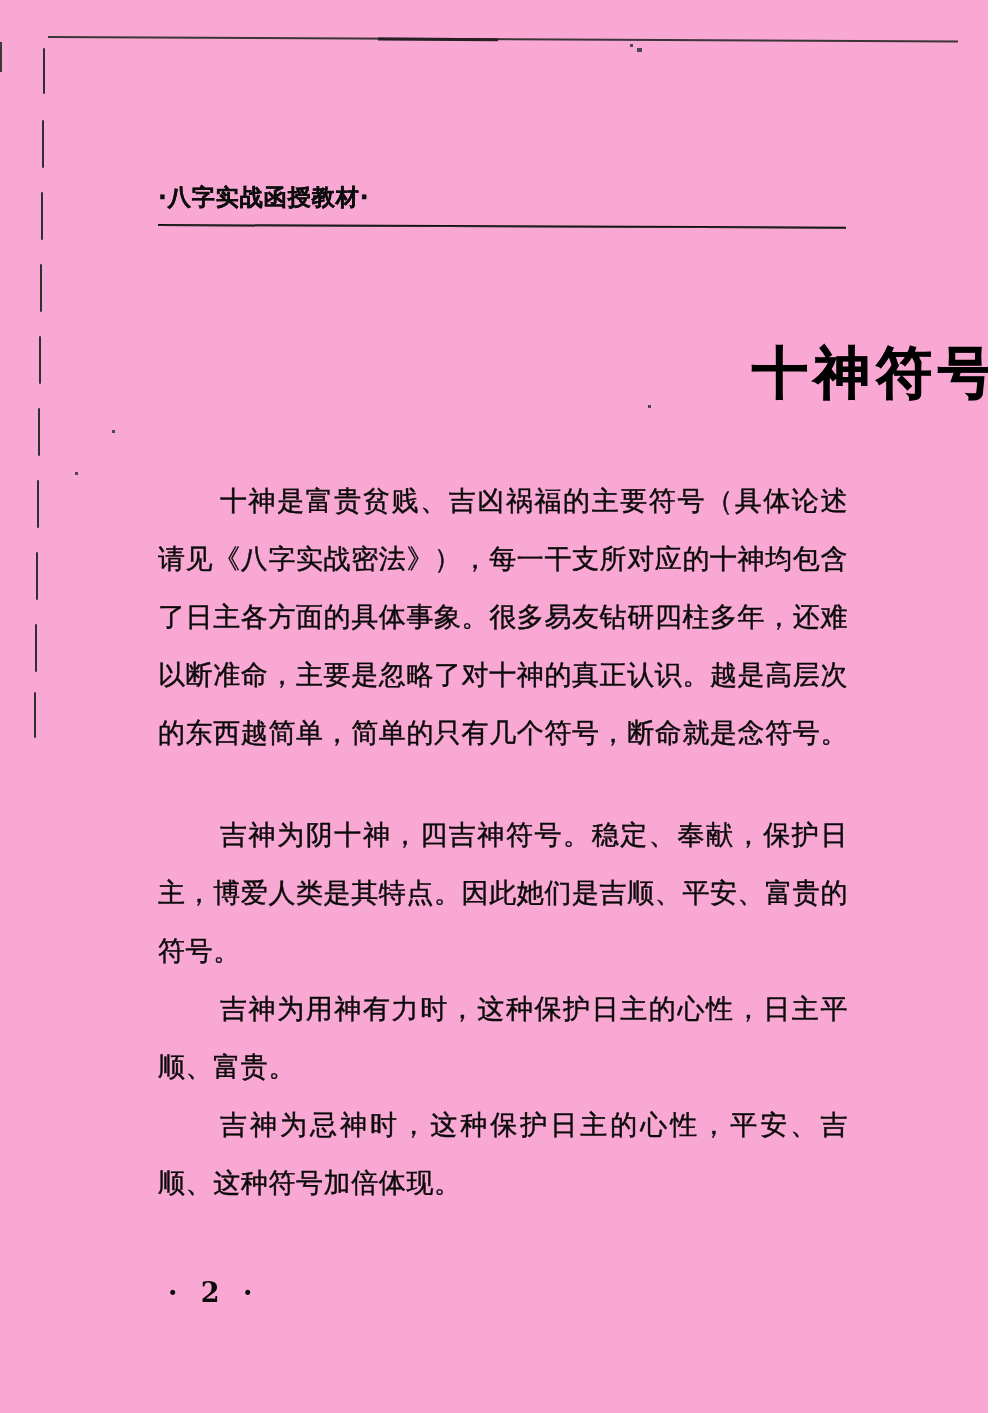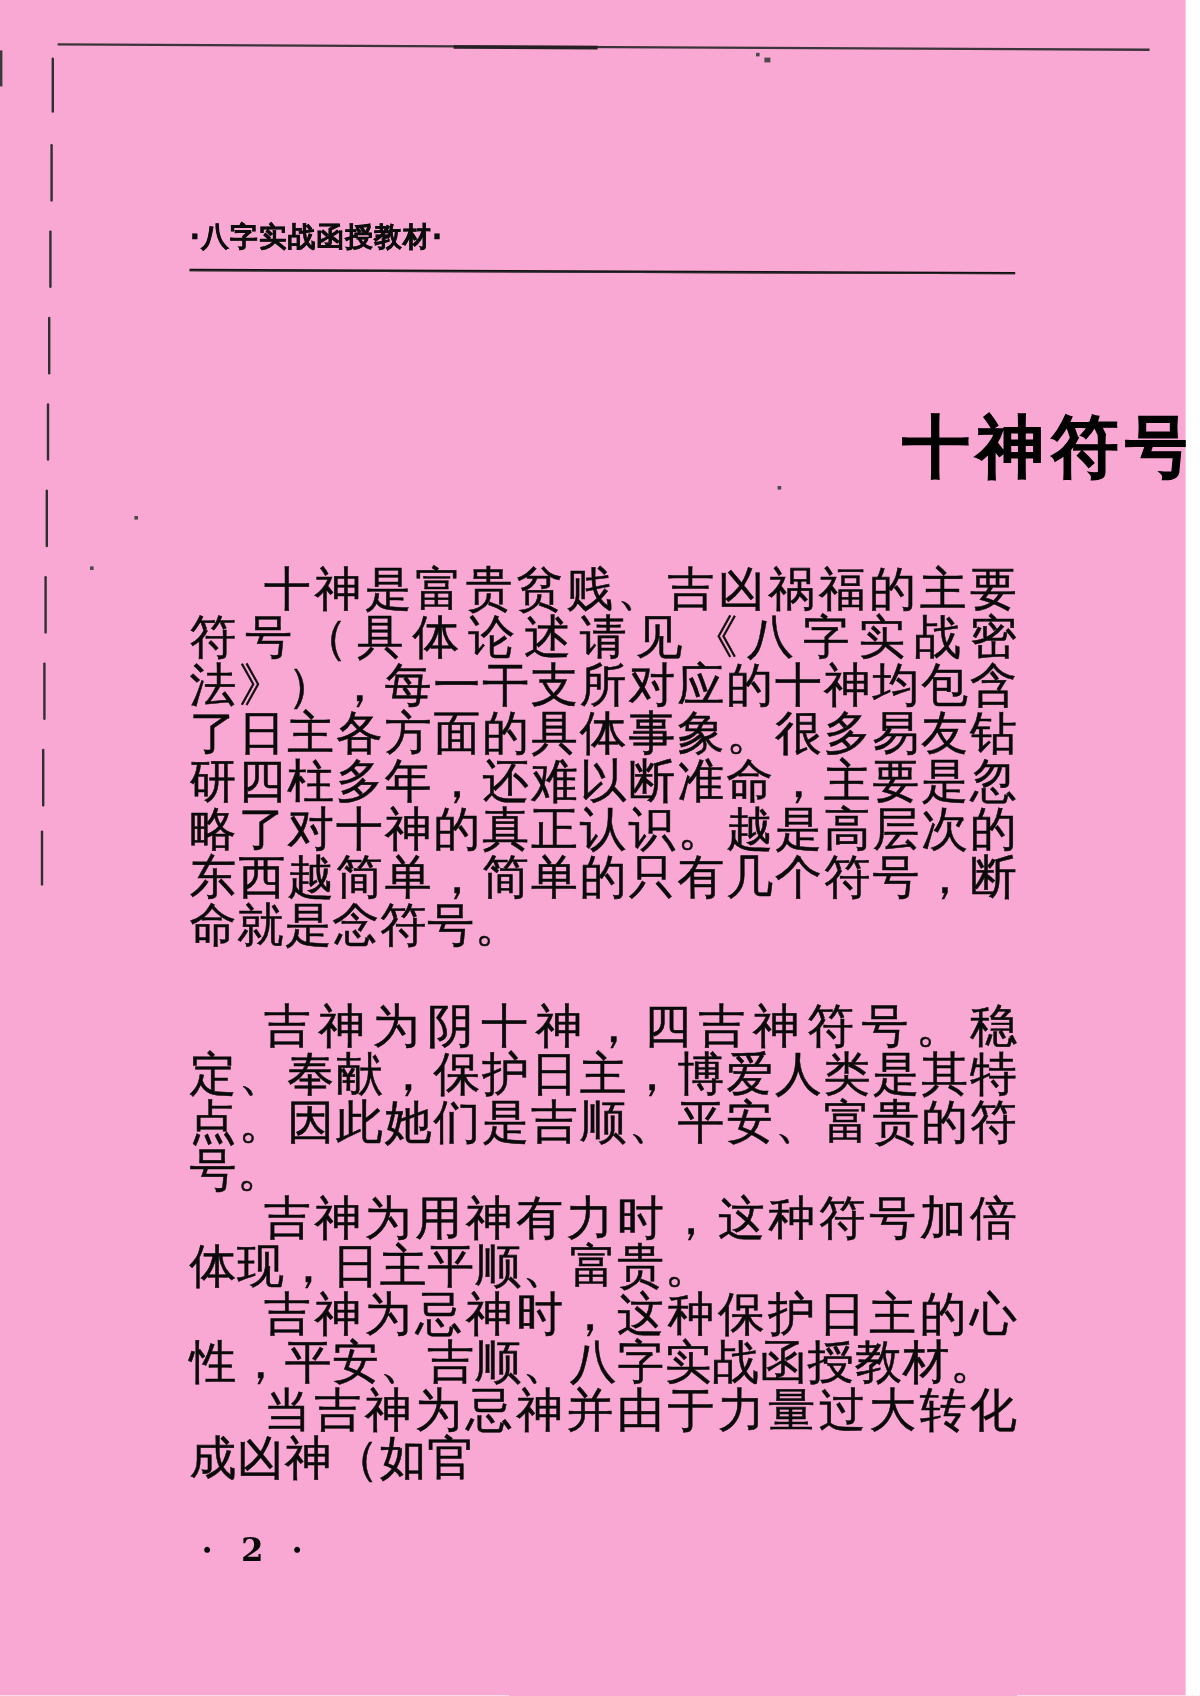--- a/index.html
+++ b/index.html
@@ -123,22 +123,22 @@
 
   
   .body-col {
     position: absolute;
     left: 158px;
     top: 472px;
     width: 690px;
   }
   .para {
     font-family: "DejaVu Sans", "Liberation Sans", sans-serif;
-    font-size: 39px;
-    line-height: 40px;
+    font-size: 27px;
+    line-height: 58px;
     letter-spacing: 0.6px;
     text-align: justify;
     text-align-last: left;
     color: #0a0a0a;
     -webkit-text-stroke: 0.42px #0a0a0a;
     margin: 0;
     text-indent: 62px;
   }
   .gap-lg { height: 44px; }
 
@@ -197,20 +197,19 @@
 
   <div class="doc-title">十神符号</div>
 
   <div class="body-col">
     <p class="para">十神是富贵贫贱、吉凶祸福的主要符号（具体论述请见《八字实战密法》），每一干支所对应的十神均包含了日主各方面的具体事象。很多易友钻研四柱多年，还难以断准命，主要是忽略了对十神的真正认识。越是高层次的东西越简单，简单的只有几个符号，断命就是念符号。</p>
 
     <div class="gap-lg"></div>
 
 
     <p class="para">吉神为阴十神，四吉神符号。稳定、奉献，保护日主，博爱人类是其特点。因此她们是吉顺、平安、富贵的符号。</p>
-    <p class="para">吉神为用神有力时，这种符号加倍体现，日主平顺、富贵。</p>
-    <p class="para">吉神为忌神时，这种保护日主的心性，平安、吉顺、八字实战函授教材。</p>
-    <p class="para">当吉神为忌神并由于力量过大转化成凶神（如官</p>
+    <p class="para">吉神为用神有力时，这种保护日主的心性，日主平顺、富贵。</p>
+    <p class="para">吉神为忌神时，这种保护日主的心性，平安、吉顺、这种符号加倍体现。</p>
   </div>
 
   <div class="folio">· 2 ·</div>
 
 </div>
 
 </body></html>

